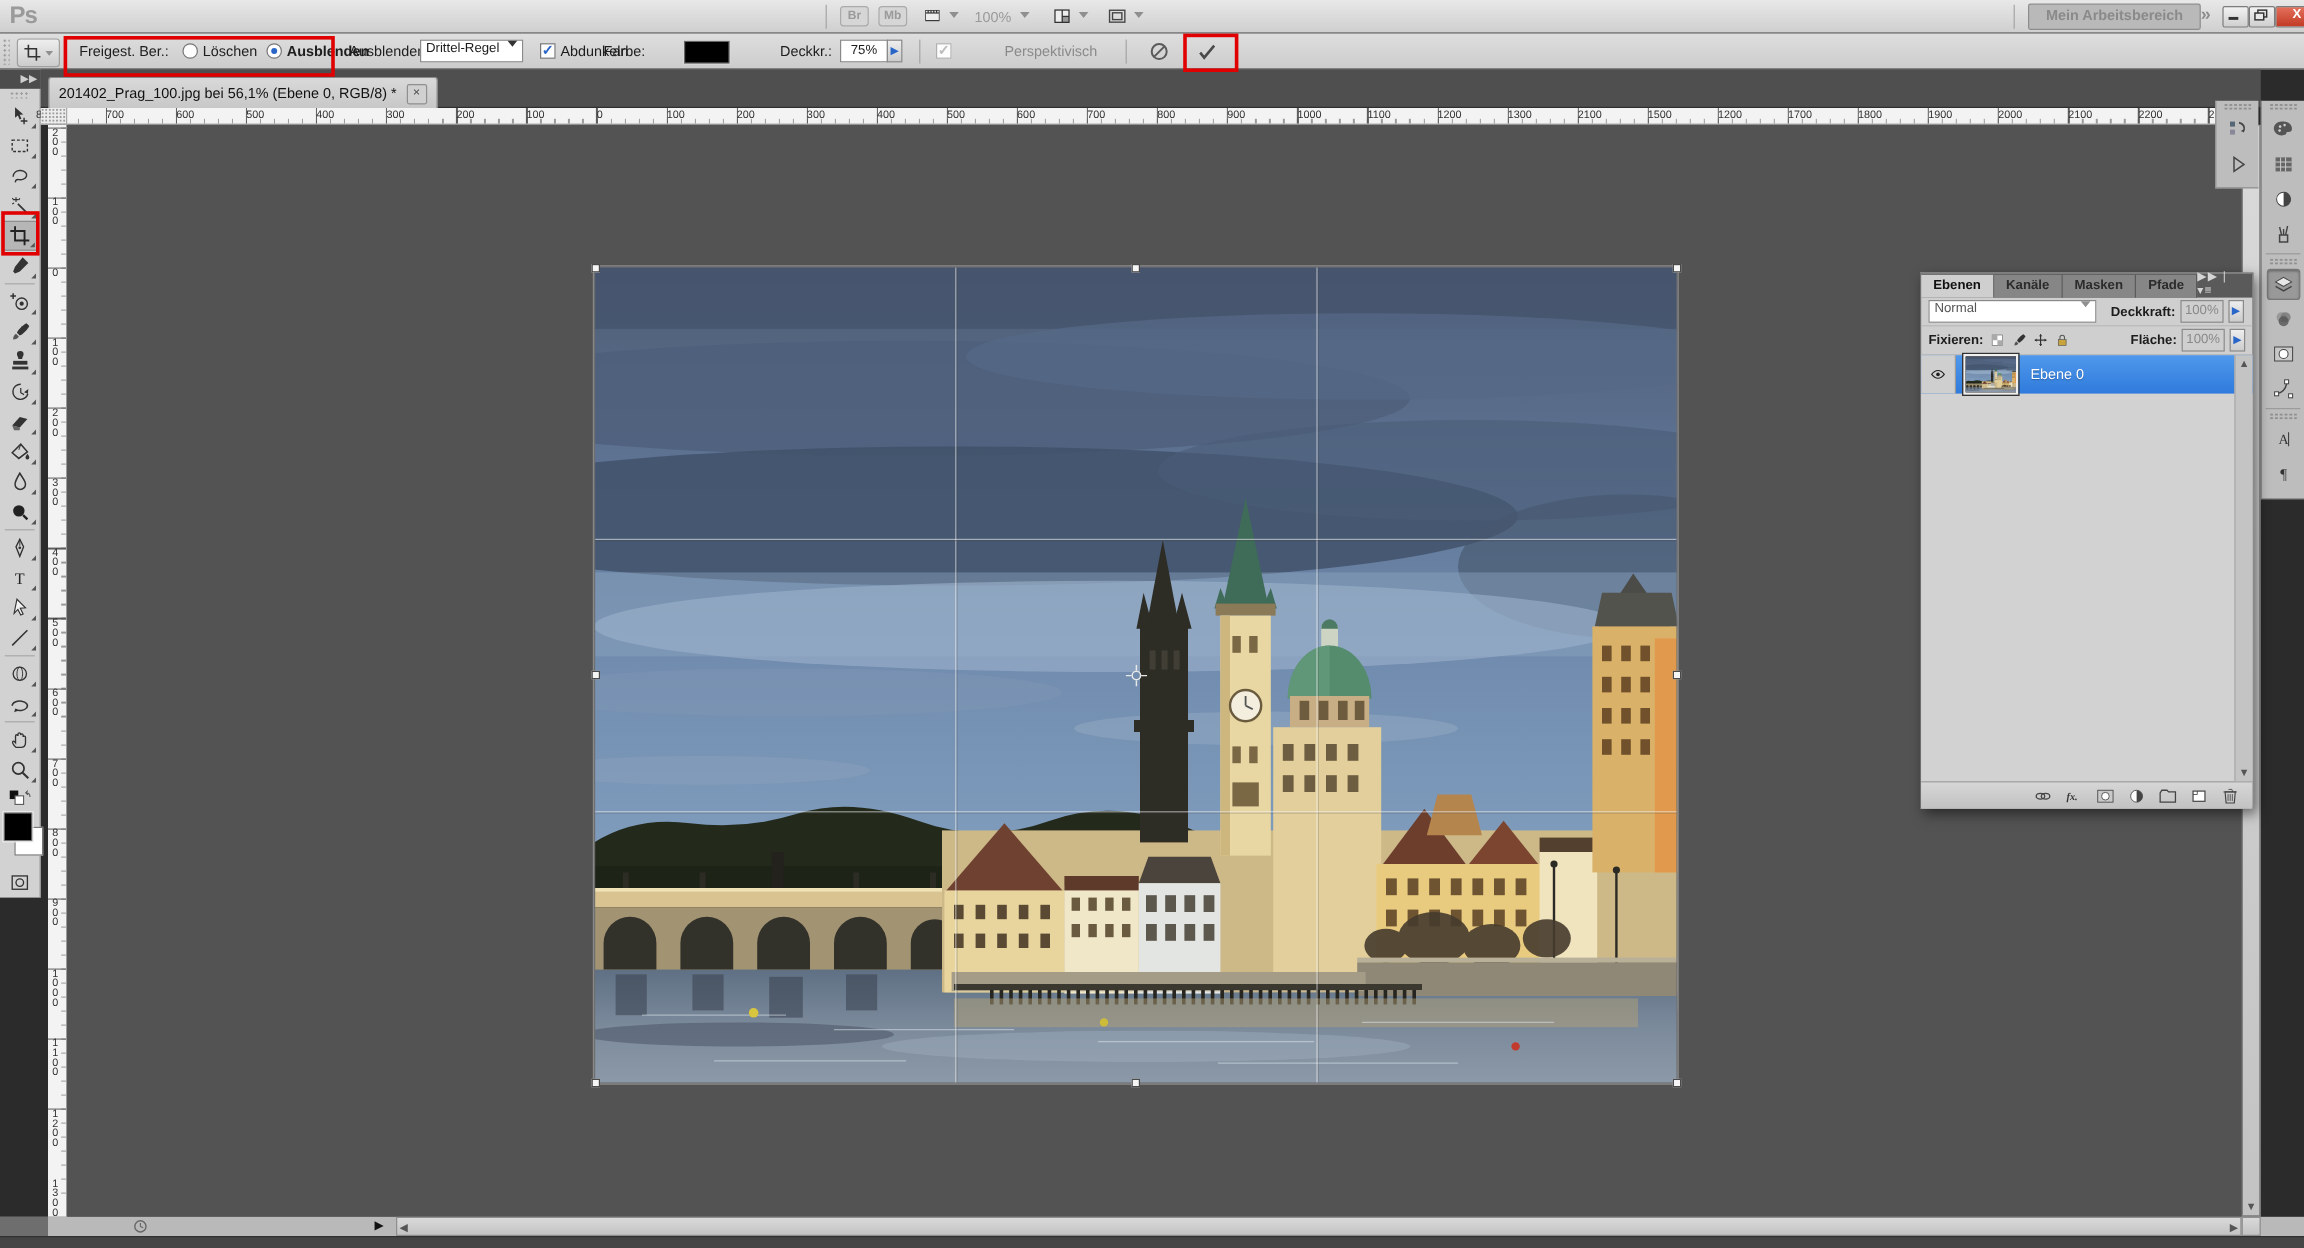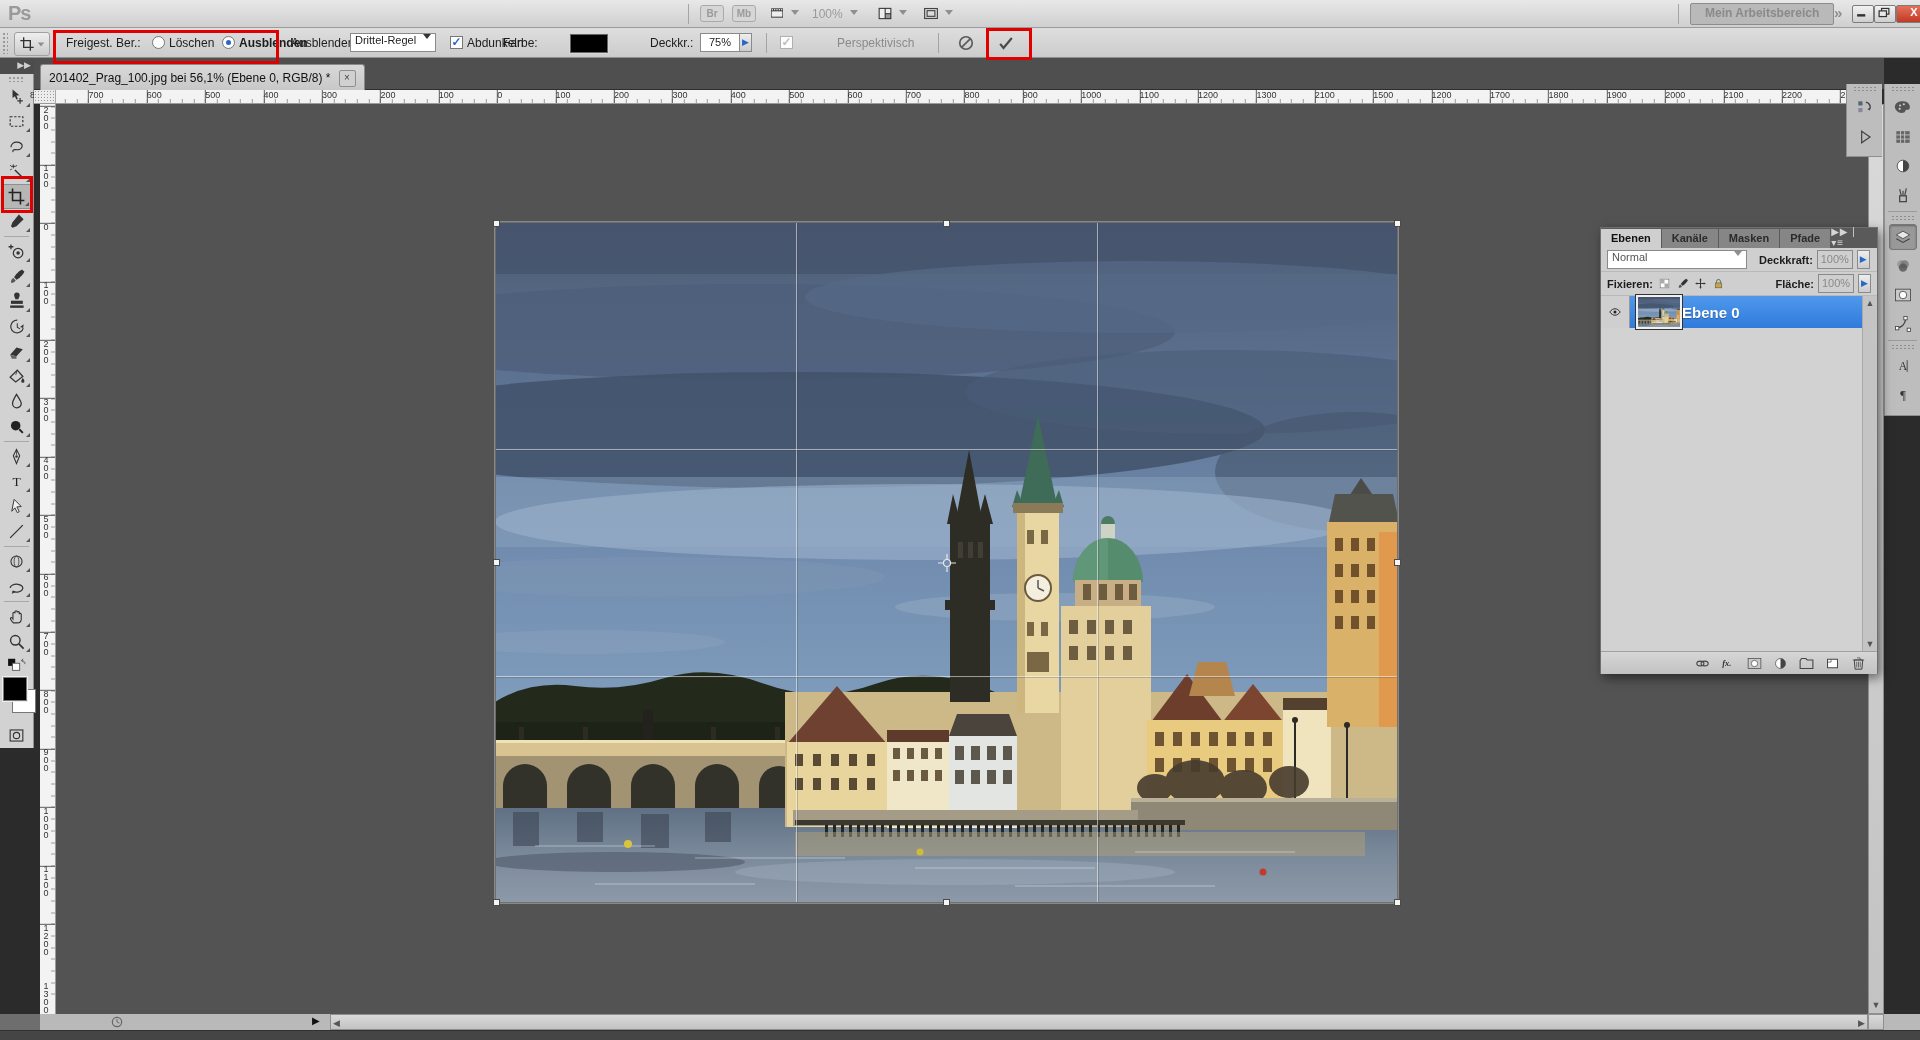--- a/index.html
+++ b/index.html
@@ -93,21 +93,21 @@
   #lp-tabs{height:20px;background:#5a5a5a;display:flex;align-items:flex-end;}
   .lp-tab{height:19px;line-height:19px;padding:0 10px;font-size:11px;font-weight:bold;color:#2b2b2b;
     background:#868686;border-right:1px solid #5a5a5a;}
   .lp-tab.active{background:#cfcfcf;color:#111;}
   #lp-tabs-right{margin-left:auto;color:#d5d5d5;font-size:10px;padding-right:6px;letter-spacing:1px;}
   .lp-row{height:23px;display:flex;align-items:center;padding:0 6px;gap:4px;border-bottom:1px solid #b9b9b9;font-size:11px;}
   #lp-list{height:355px;background:#d2d2d2;position:relative;border-bottom:1px solid #a0a0a0;}
   #layer-row{height:32px;background:linear-gradient(#4f98ec,#2f7bdc);display:flex;align-items:center;color:#fff;}
   #eye-box{width:28px;height:32px;border-right:1px solid #9a9a9a;background:#cfcfcf;display:flex;align-items:center;justify-content:center;}
   #layer-thumb{width:42px;height:30px;background:#000;border:2px solid #f0f0f0;outline:1px solid #333;margin-left:6px;box-sizing:content-box;}
-  #layer-name{font-weight:bold;font-size:15px;text-shadow:0 1px 1px rgba(0,0,0,.3);}
+  #layer-name{margin-left:10px;font-weight:normal;font-size:12px;text-shadow:0 1px 1px rgba(0,0,0,.3);}
   #lp-scroll{position:absolute;right:0;top:0;width:15px;height:100%;background:#c4c4c4;border-left:1px solid #a8a8a8;box-sizing:border-box;}
   #lp-bottom{height:22px;display:flex;align-items:center;justify-content:flex-end;gap:9px;padding:0 10px;background:linear-gradient(#d6d6d6,#c2c2c2);}
   .lockic{width:15px;height:15px;display:flex;align-items:center;justify-content:center;}
   .small-note{color:#8a8a8a;margin-left:40px;}
   svg{display:block;}
 </style>
 </head>
 <body>
 
 <svg width="0" height="0" style="position:absolute">

